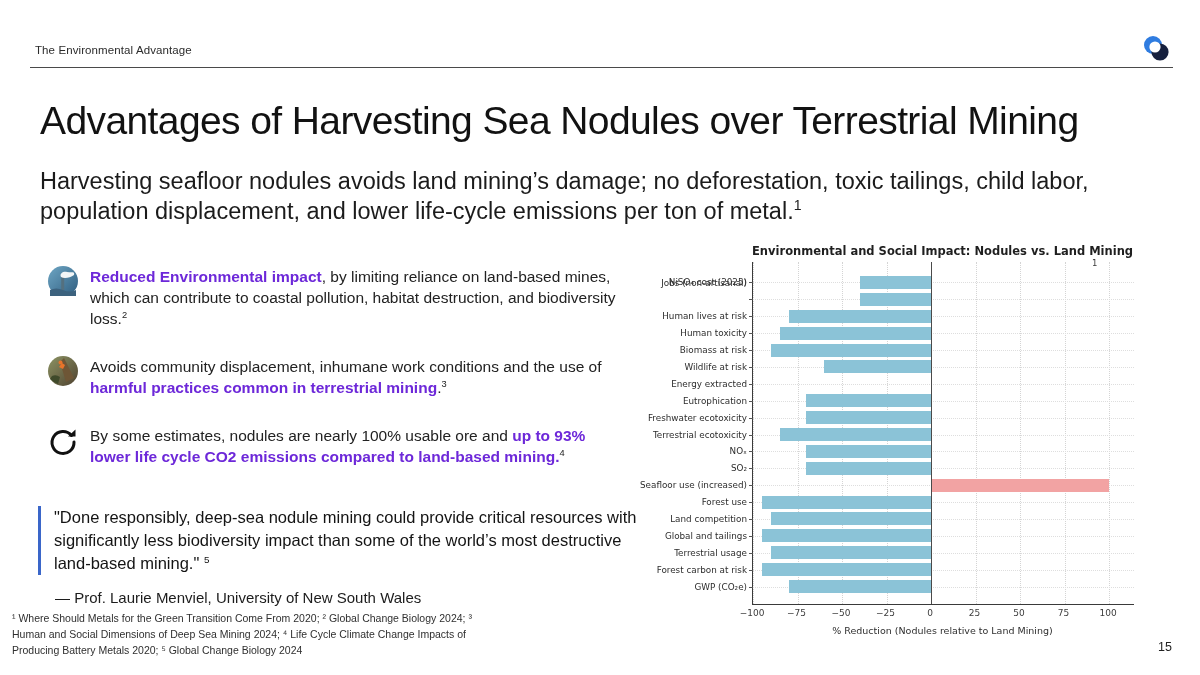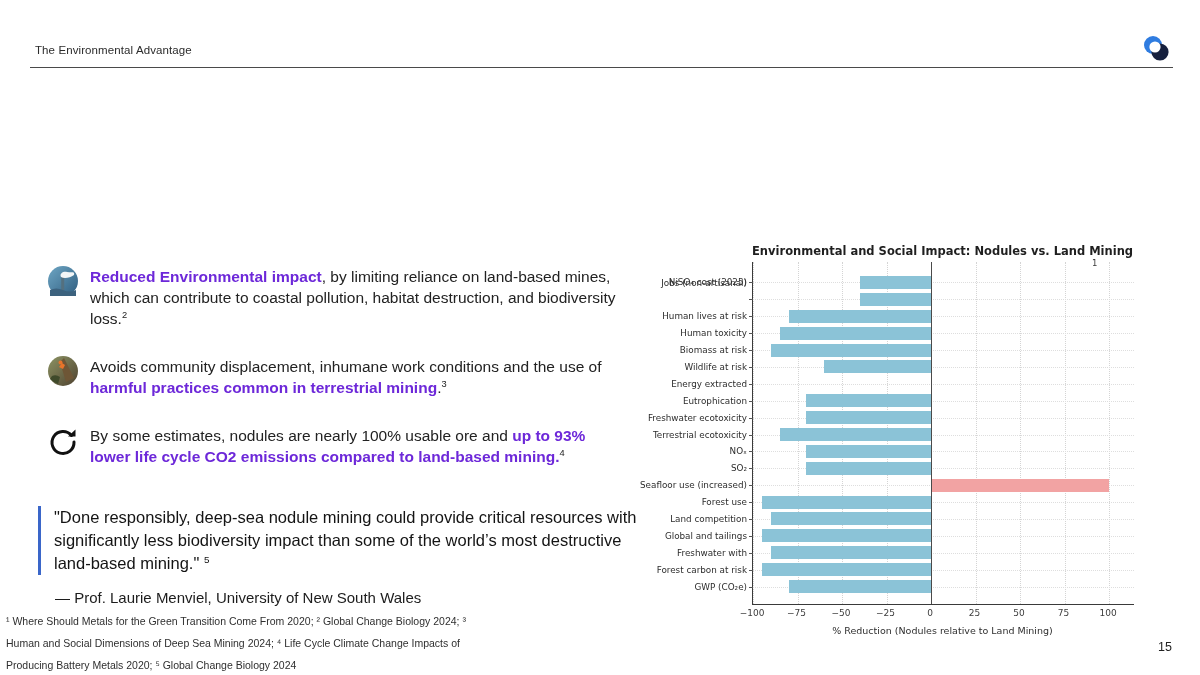--- a/index.html
+++ b/index.html
@@ -28,21 +28,21 @@
   .bullet-text{font-size:15.5px;line-height:21px;color:#222;}
   .bullet-text b{font-weight:700;color:#6d28d9;}
   .b3 .bullet-icon{margin-top:2px;}
 
   
   .quote{position:absolute;left:38px;top:506px;width:590px;border-left:3px solid #3a66c9;padding-left:13px;}
   .quote-text{font-size:16.5px;line-height:23px;color:#141414;}
   .attribution{position:absolute;left:55px;top:589px;font-size:15px;color:#1c1c1c;}
 
   
-  .footnote{position:absolute;left:6px;top:610px;width:480px;font-size:10.5px;line-height:22px;color:#2f2f2f;}
+  .footnote{position:absolute;left:12px;top:610px;width:480px;font-size:10.5px;line-height:16px;color:#2f2f2f;}
 
   .page-number{position:absolute;right:28px;top:640px;font-size:12.5px;color:#222;}
 
   
   .chart{position:absolute;left:640px;top:242px;width:520px;height:400px;font-family:"DejaVu Sans","Liberation Sans",sans-serif;}
   .chart-title{position:absolute;left:112px;top:2px;width:381px;text-align:center;font-size:11.5px;font-weight:700;color:#1f1f1f;white-space:nowrap;}
   .chart-title-sup{position:absolute;left:452px;top:16px;font-size:8.5px;color:#3a3a3a;}
   .plot{position:absolute;left:112px;top:20px;width:381px;height:342px;border-left:1.4px solid #3a3a3a;border-bottom:1.4px solid #3a3a3a;}
   .vgrid{position:absolute;top:0;height:342px;width:0;border-left:1px dotted #d4d4d4;}
   .zero-line{position:absolute;top:0;height:342px;width:0;border-left:1.3px solid #4a4a4a;}
@@ -59,20 +59,22 @@
 <div class="slide">
 
   <div class="header-label">The Environmental Advantage</div>
   <div class="header-rule"></div>
   <svg class="logo" viewBox="0 0 30 30">
     <circle cx="11" cy="11" r="9" fill="#2f7ce0"></circle>
     <circle cx="18" cy="18" r="8.6" fill="#16203e"></circle>
     <circle cx="13" cy="13" r="5.6" fill="#ffffff"></circle>
   </svg>
 
+  <div class="page-title">Advantages of Harvesting Sea Nodules over Terrestrial Mining</div>
+  <div class="subtitle"><span>Harvesting seafloor nodules avoids land mining’s damage; no deforestation, toxic tailings, child labor, population displacement, and lower life-cycle emissions per ton of metal.</span><sup>1</sup></div>
 
   <div class="bullets">
     <div class="bullet b1">
       <svg class="bullet-icon" viewBox="0 0 30 30">
         <defs>
             <linearGradient id="g1" x1="0" y1="0" x2="1" y2="1">
           <stop offset="0" stop-color="#6ea6c4"></stop>
               <stop offset="1" stop-color="#2f5d7f"></stop>
         </linearGradient>
           </defs>
@@ -186,21 +188,21 @@
         <div class="bar" style="top: 233.579px; left: 8.90187px; width: 169.136px; background: rgb(139, 195, 215);"></div>
         <div class="hgrid" style="top: 256.974px;"></div>
         <div class="cat-label" style="top: 256.974px; padding-left: 16px;">Land competition</div>
         <div class="ytick" style="top: 256.974px;"></div>
         <div class="bar" style="top: 250.474px; left: 17.8037px; width: 160.234px; background: rgb(139, 195, 215);"></div>
         <div class="hgrid" style="top: 273.868px;"></div>
         <div class="cat-label" style="top: 273.868px;">Global and tailings</div>
         <div class="ytick" style="top: 273.868px;"></div>
         <div class="bar" style="top: 267.368px; left: 8.90187px; width: 169.136px; background: rgb(139, 195, 215);"></div>
         <div class="hgrid" style="top: 290.763px;"></div>
-        <div class="cat-label" style="top: 290.763px;">Freshwater with</div>
+        <div class="cat-label" style="top: 290.763px;">Terrestrial usage</div>
         <div class="ytick" style="top: 290.763px;"></div>
         <div class="bar" style="top: 284.263px; left: 17.8037px; width: 160.234px; background: rgb(139, 195, 215);"></div>
         <div class="hgrid" style="top: 307.658px;"></div>
         <div class="cat-label" style="top: 307.658px;">Forest carbon at risk</div>
         <div class="ytick" style="top: 307.658px;"></div>
         <div class="bar" style="top: 301.158px; left: 8.90187px; width: 169.136px; background: rgb(139, 195, 215);"></div>
         <div class="hgrid" style="top: 324.553px;"></div>
         <div class="cat-label" style="top: 324.553px;">GWP (CO₂e)</div>
         <div class="ytick" style="top: 324.553px;"></div>
         <div class="bar" style="top: 318.053px; left: 35.6075px; width: 142.43px; background: rgb(139, 195, 215);"></div>

